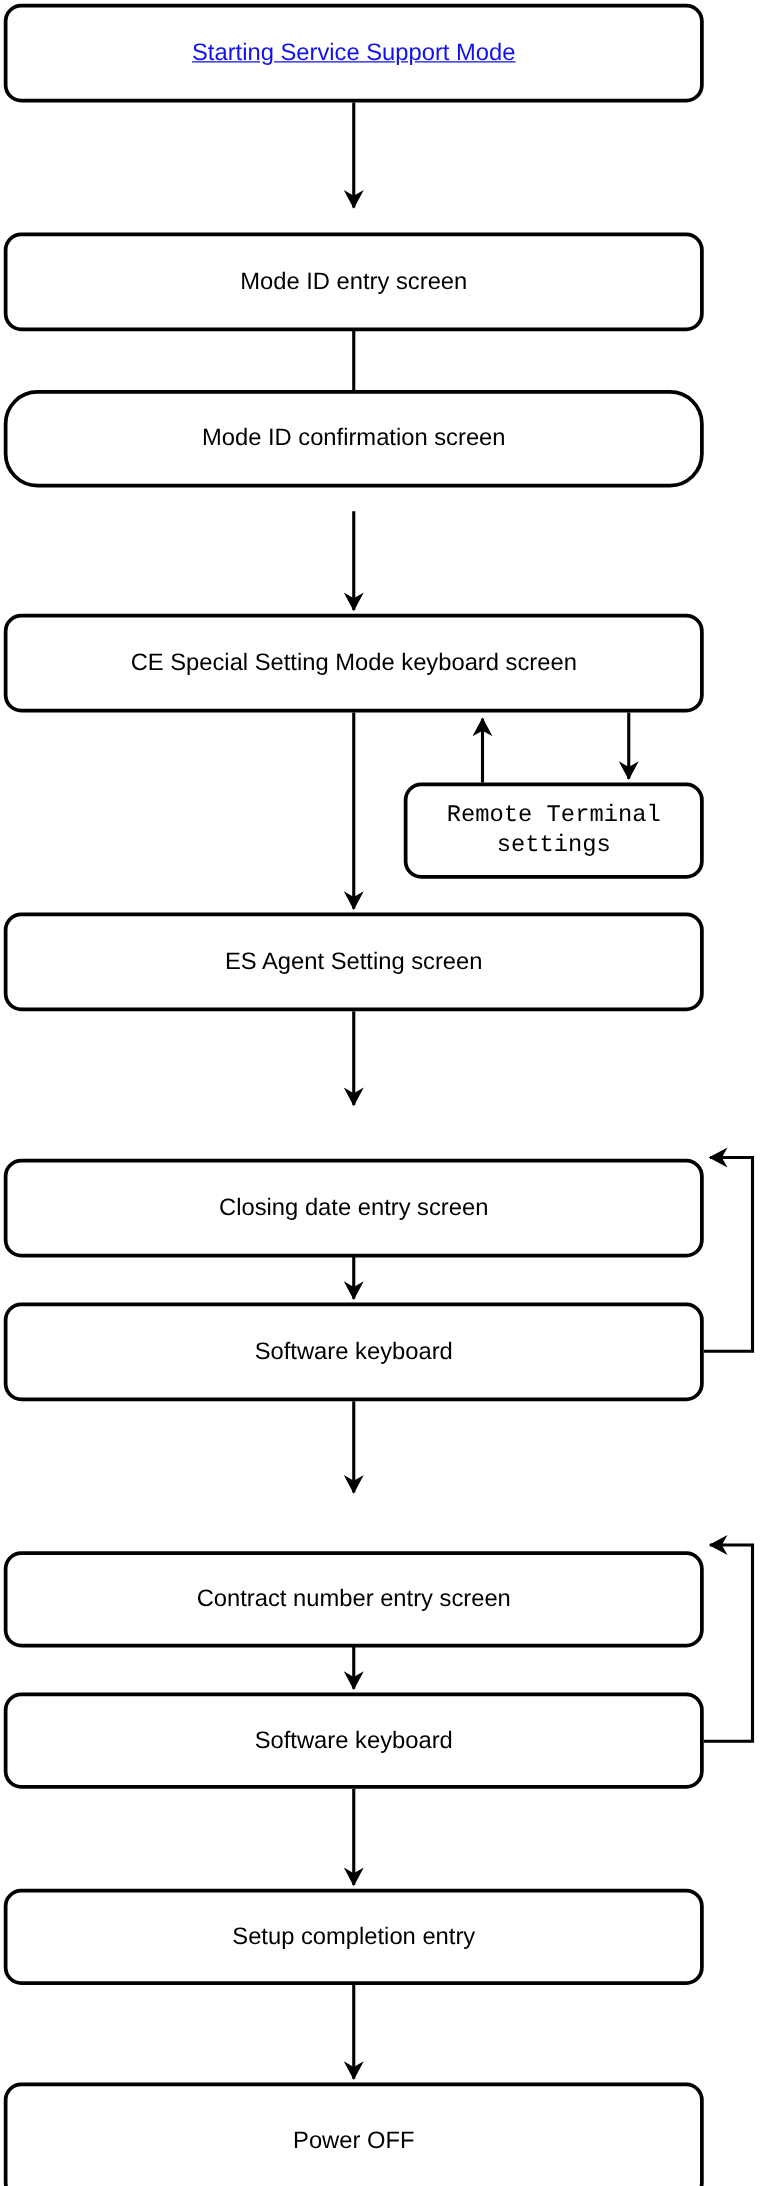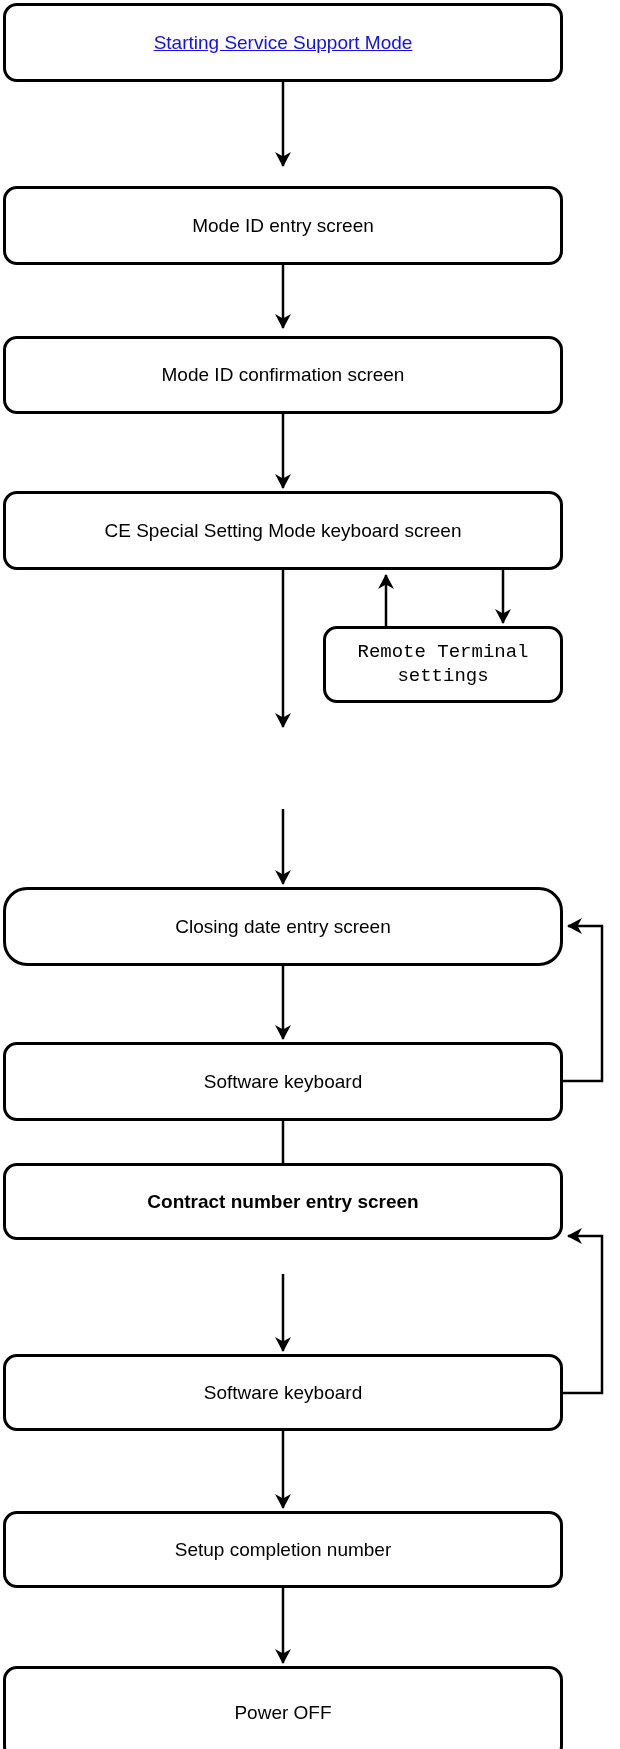--- a/index.html
+++ b/index.html
@@ -87,50 +87,53 @@
   </svg>
 
   <div class="node main" style="top:3px;">
     <a>Starting Service Support Mode</a>
   </div>
 
   <div class="node main" style="top:169px;margin-top:17px;">
     <span>Mode ID entry screen</span>
   </div>
 
-  <div class="node main" style="top:336px;height:78px;">
+  <div class="node main" style="top:312px;height:78px;border-radius:27px;">
     <span>Mode ID confirmation screen</span>
   </div>
 
   <div class="node main" style="top:491px;">
     <span>CE Special Setting Mode keyboard screen</span>
   </div>
 
   <div class="node side" style="top:626px;font-family:Liberation Mono, monospace;">
     <span>Remote Terminal settings</span>
   </div>
 
+  <div class="node main" style="top:730px;">
+    <span>ES Agent Setting screen</span>
+  </div>
 
-  <div class="node main" style="top:887px;border-radius:24px;">
+  <div class="node main" style="top:927px;">
     <span>Closing date entry screen</span>
   </div>
 
   <div class="node main" style="top:1042px;">
     <span>Software keyboard</span>
   </div>
 
-  <div class="node main" style="top:1163px;height:77px;font-weight:bold;">
+  <div class="node main" style="top:1241px;height:77px;">
     <span>Contract number entry screen</span>
   </div>
 
   <div class="node main" style="top:1354px;height:77px;">
     <span>Software keyboard</span>
   </div>
 
   <div class="node main" style="top:1511px;height:77px;">
-    <span>Setup completion number</span>
+    <span>Setup completion entry</span>
   </div>
 
   <div class="node main" style="top:1666px;height:94px;">
     <span>Power OFF</span>
   </div>
 
 </div>
 
 </body></html>

